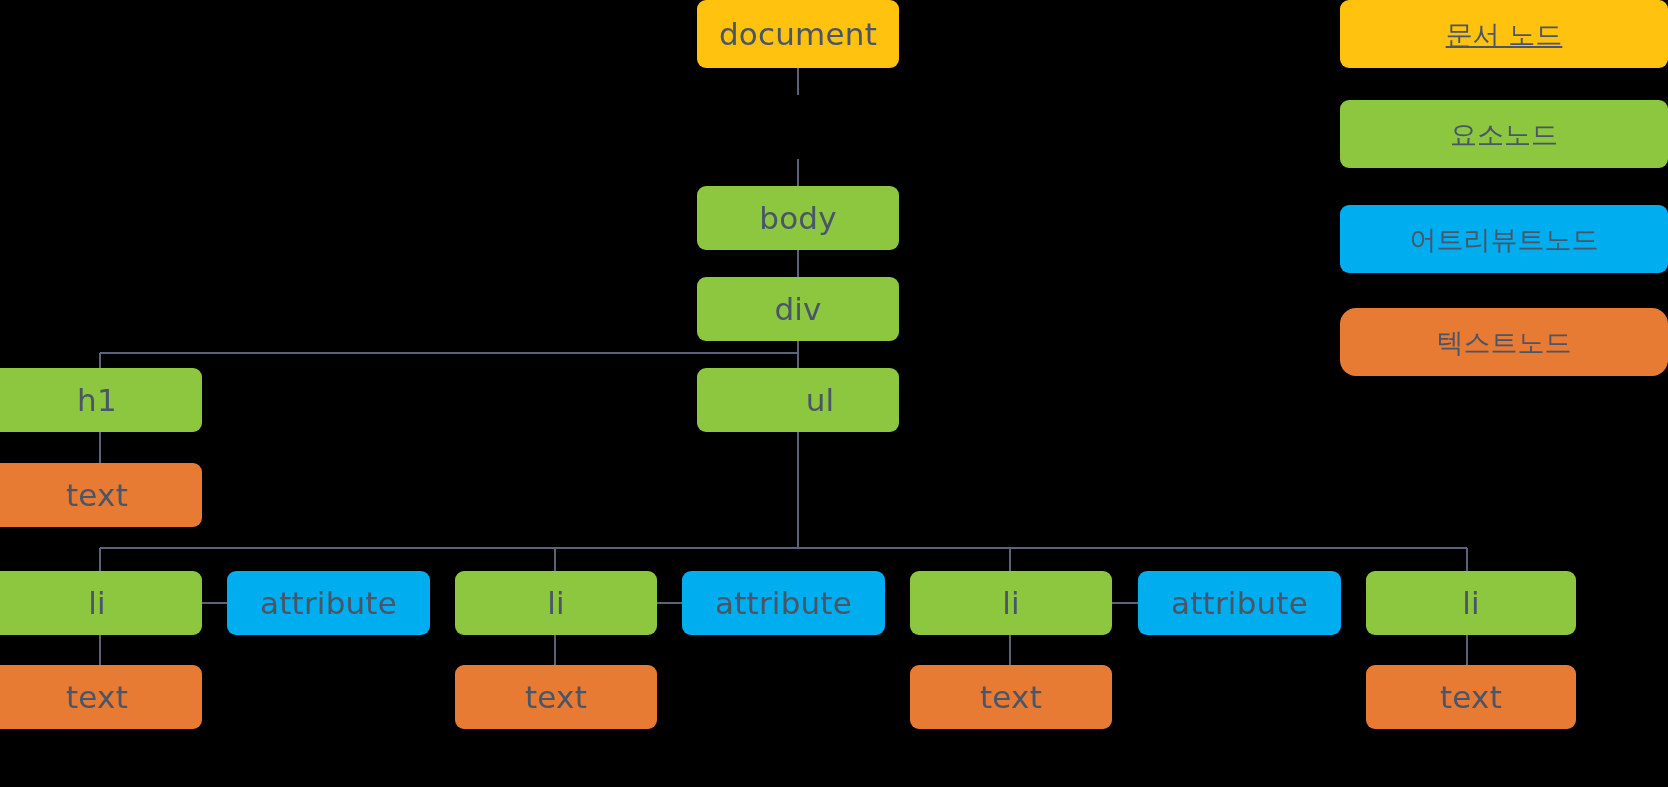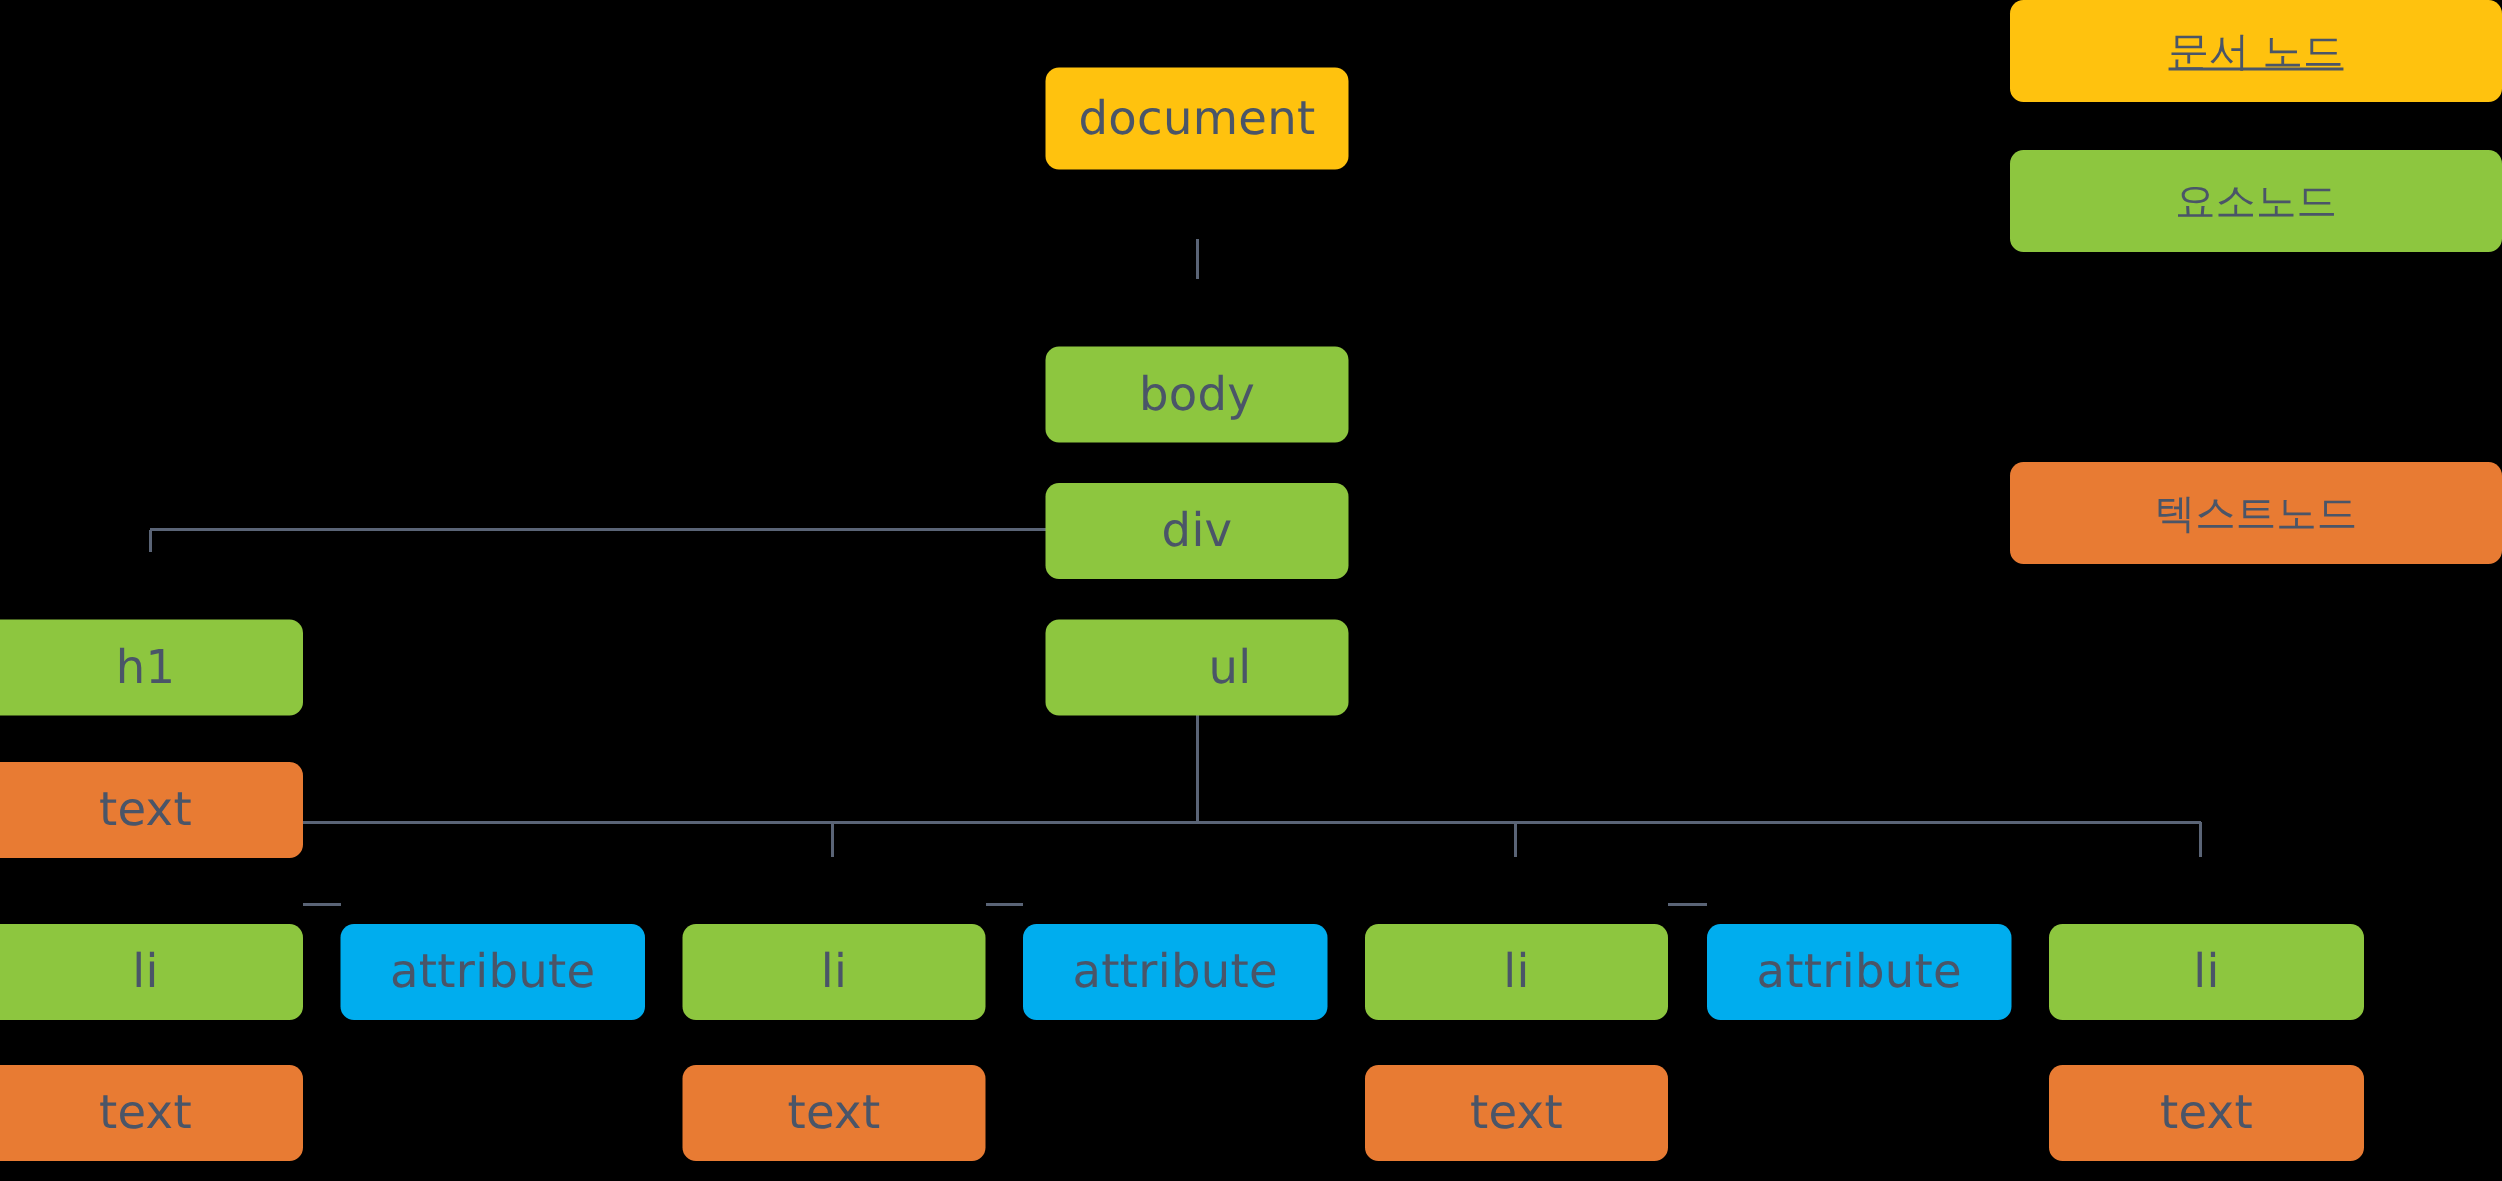--- a/index.html
+++ b/index.html
@@ -33,21 +33,20 @@
     display: flex;
     align-items: center;
     justify-content: center;
     color: #4a5568;
     font-size: 31px;
     font-weight: 400;
     letter-spacing: 0.2px;
     line-height: 1;
     white-space: nowrap;
     z-index: 2;
-    margin-top: 45px;
   }
   .node.document { background: #FFC20E; }
   .node.element  { background: #8DC63F; }
   .node.attribute{ background: #00ADEE; }
   .node.text     { background: #E87B33; }
 
   .legend-node {
     position: absolute;
     box-sizing: border-box;
     border-radius: 9px;
@@ -56,21 +55,21 @@
     justify-content: center;
     color: #4a5568;
     font-size: 27px;
     line-height: 1;
     white-space: nowrap;
     z-index: 2;
   }
   .legend-node.document { background: #FFC20E; text-decoration: underline; }
   .legend-node.element  { background: #8DC63F; }
   .legend-node.attribute{ background: #00ADEE; }
-  .legend-node.text     { background: #E87B33; }
+  .legend-node.text     { background: #E87B33; border-radius: 16px; }
 </style>
 </head>
 <body>
 
 <div id="stage" style="width: 1668px; height: 787px; background: rgb(0, 0, 0);">
 
   <svg id="wires" viewBox="0 0 1668 787" width="1668" height="787" xmlns="http://www.w3.org/2000/svg">
     <g stroke="#5a6476" stroke-width="2" fill="none" shape-rendering="crispEdges">
 
       <line x1="798" y1="68" x2="798" y2="95"></line>
@@ -121,15 +120,16 @@
 
   <div class="node element" style="left: 910px; top: 571px; width: 202px; height: 64px; background: rgb(141, 198, 63);">li</div>
   <div class="node attribute" style="left: 1138px; top: 571px; width: 203px; height: 64px; background: rgb(0, 173, 238);">attribute</div>
   <div class="node text" style="left: 910px; top: 665px; width: 202px; height: 64px; background: rgb(232, 123, 51);">text</div>
 
   <div class="node element" style="left: 1366px; top: 571px; width: 210px; height: 64px; background: rgb(141, 198, 63);">li</div>
   <div class="node text" style="left: 1366px; top: 665px; width: 210px; height: 64px; background: rgb(232, 123, 51);">text</div>
 
   <div class="legend-node document" style="left: 1340px; top: 0px; width: 328px; height: 68px; background: rgb(255, 194, 14);">문서 노드</div>
   <div class="legend-node element" style="left: 1340px; top: 100px; width: 328px; height: 68px; background: rgb(141, 198, 63);">요소노드</div>
+  <div class="legend-node attribute" style="left: 1340px; top: 205px; width: 328px; height: 68px; background: rgb(0, 173, 238);">어트리뷰트노드</div>
   <div class="legend-node text" style="left: 1340px; top: 308px; width: 328px; height: 68px; background: rgb(232, 123, 51);">텍스트노드</div>
 
 </div>
 
 </body></html>

